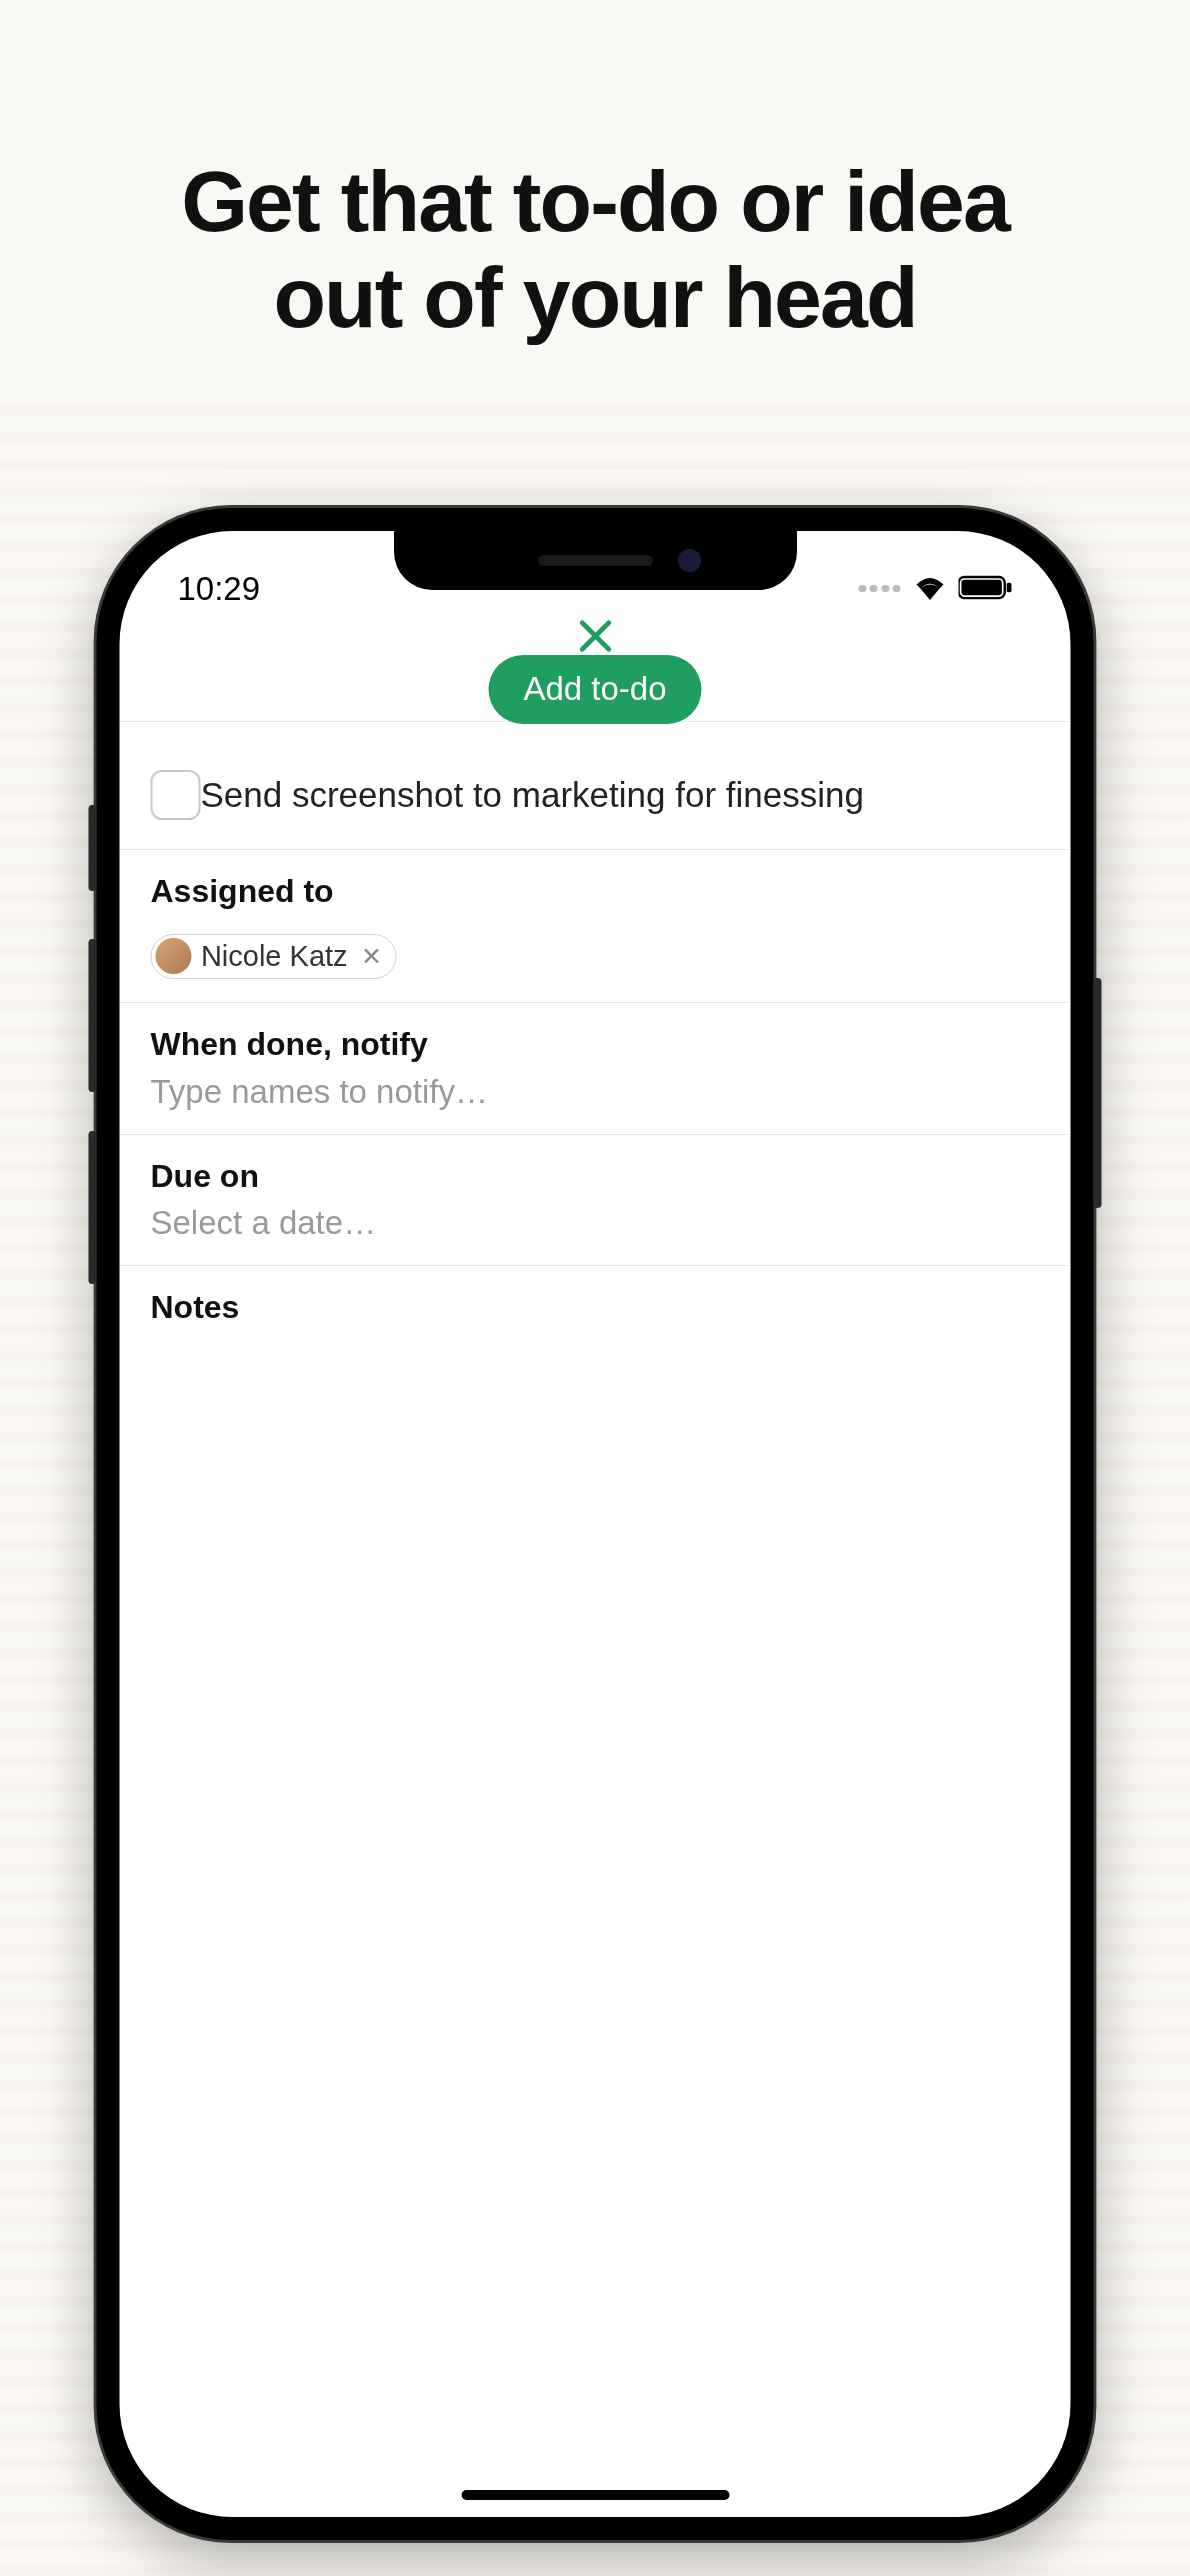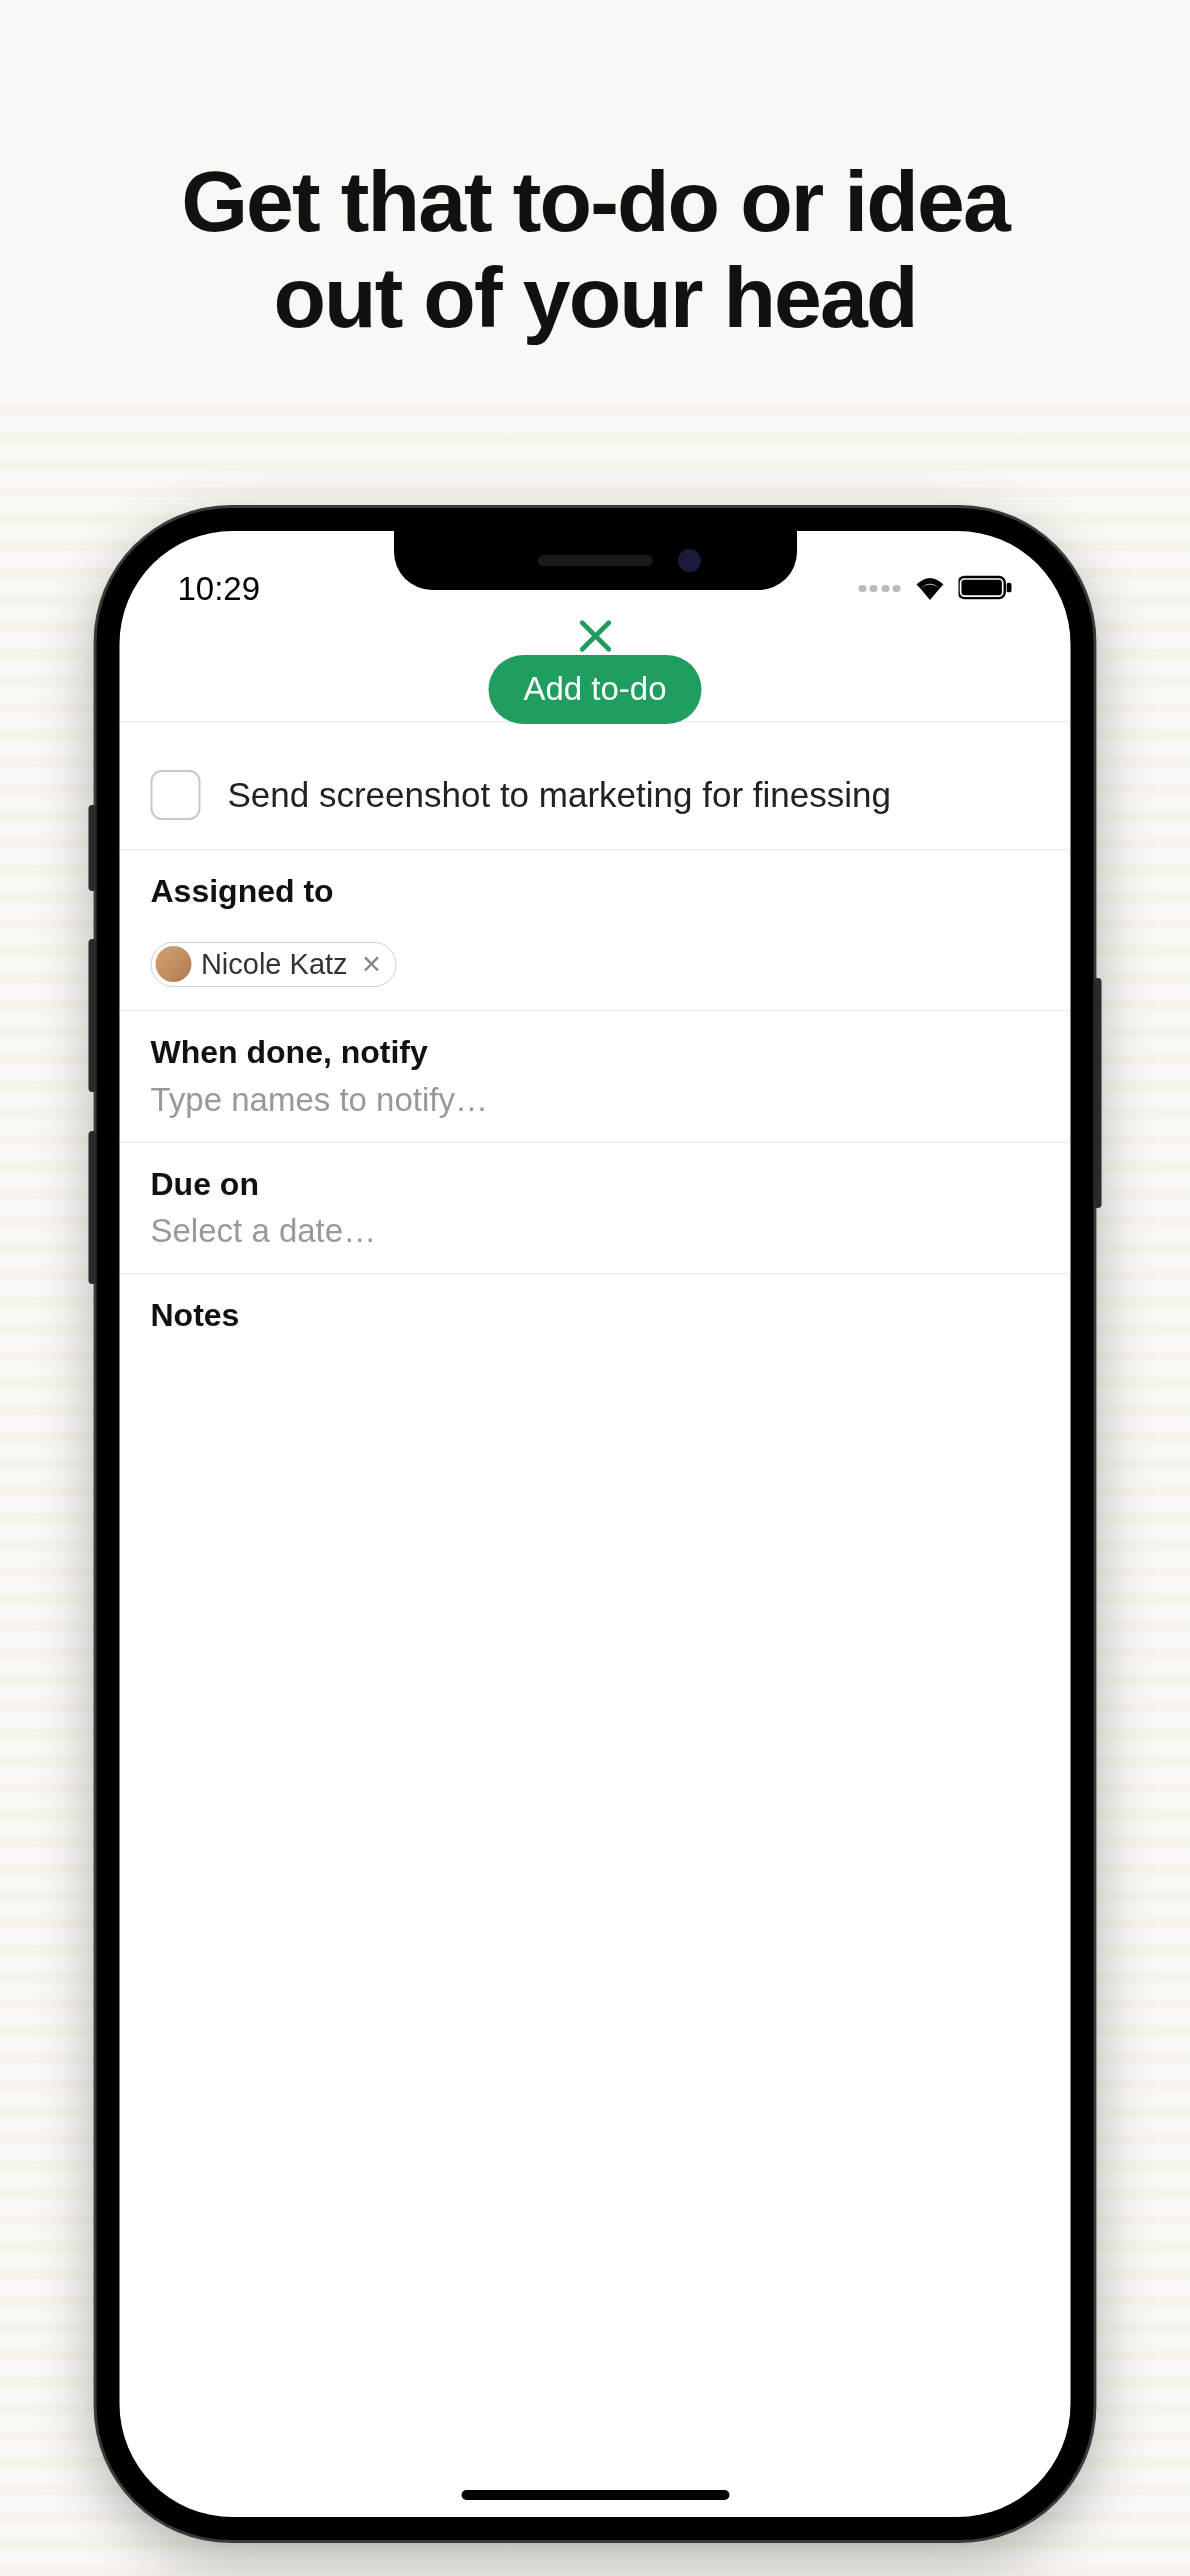--- a/index.html
+++ b/index.html
@@ -160,21 +160,20 @@
       border-radius: 38px;
       border: none;
       cursor: pointer;
     }
     
     .todo-section {
       padding: 48px 31px 29px;
       border-bottom: 1.4px solid #e8e8e8;
       display: flex;
       align-items: center;
-      gap: 27px;
     }
     
     .checkbox {
       width: 50px;
       height: 50px;
       border: 2.4px solid #c8c8c8;
       border-radius: 11.5px;
       flex-shrink: 0;
     }
     
@@ -204,21 +203,21 @@
       color: #999;
     }
     
     .assignee-chip {
       display: inline-flex;
       align-items: center;
       gap: 9.6px;
       border: 1.4px solid #d0d0d0;
       border-radius: 38px;
       padding: 3.8px 13.4px 3.8px 3.8px;
-      margin-top: 22px;
+      margin-top: 14px;
     }
     
     .assignee-avatar {
       width: 36px;
       height: 36px;
       border-radius: 50%;
       background: linear-gradient(135deg, #d4a574, #b07850);
       flex-shrink: 0;
     }
     

